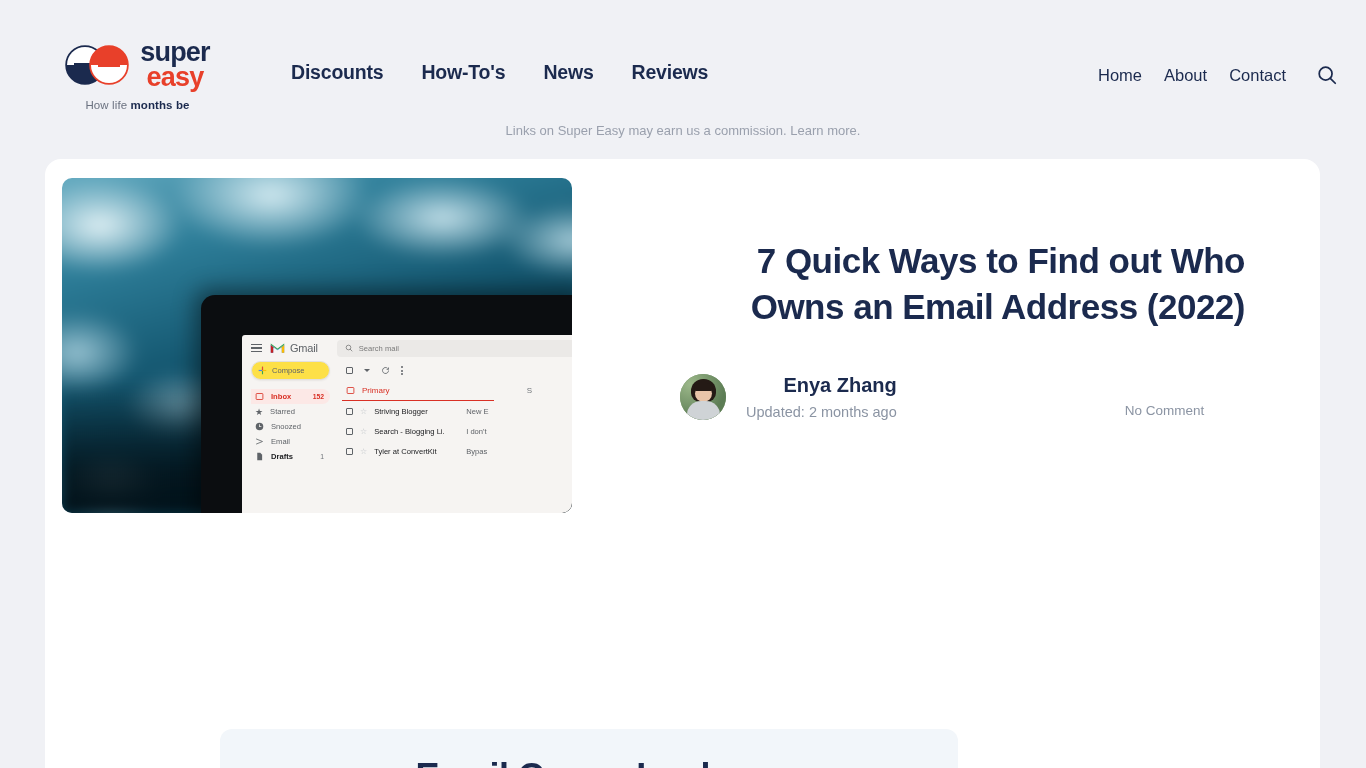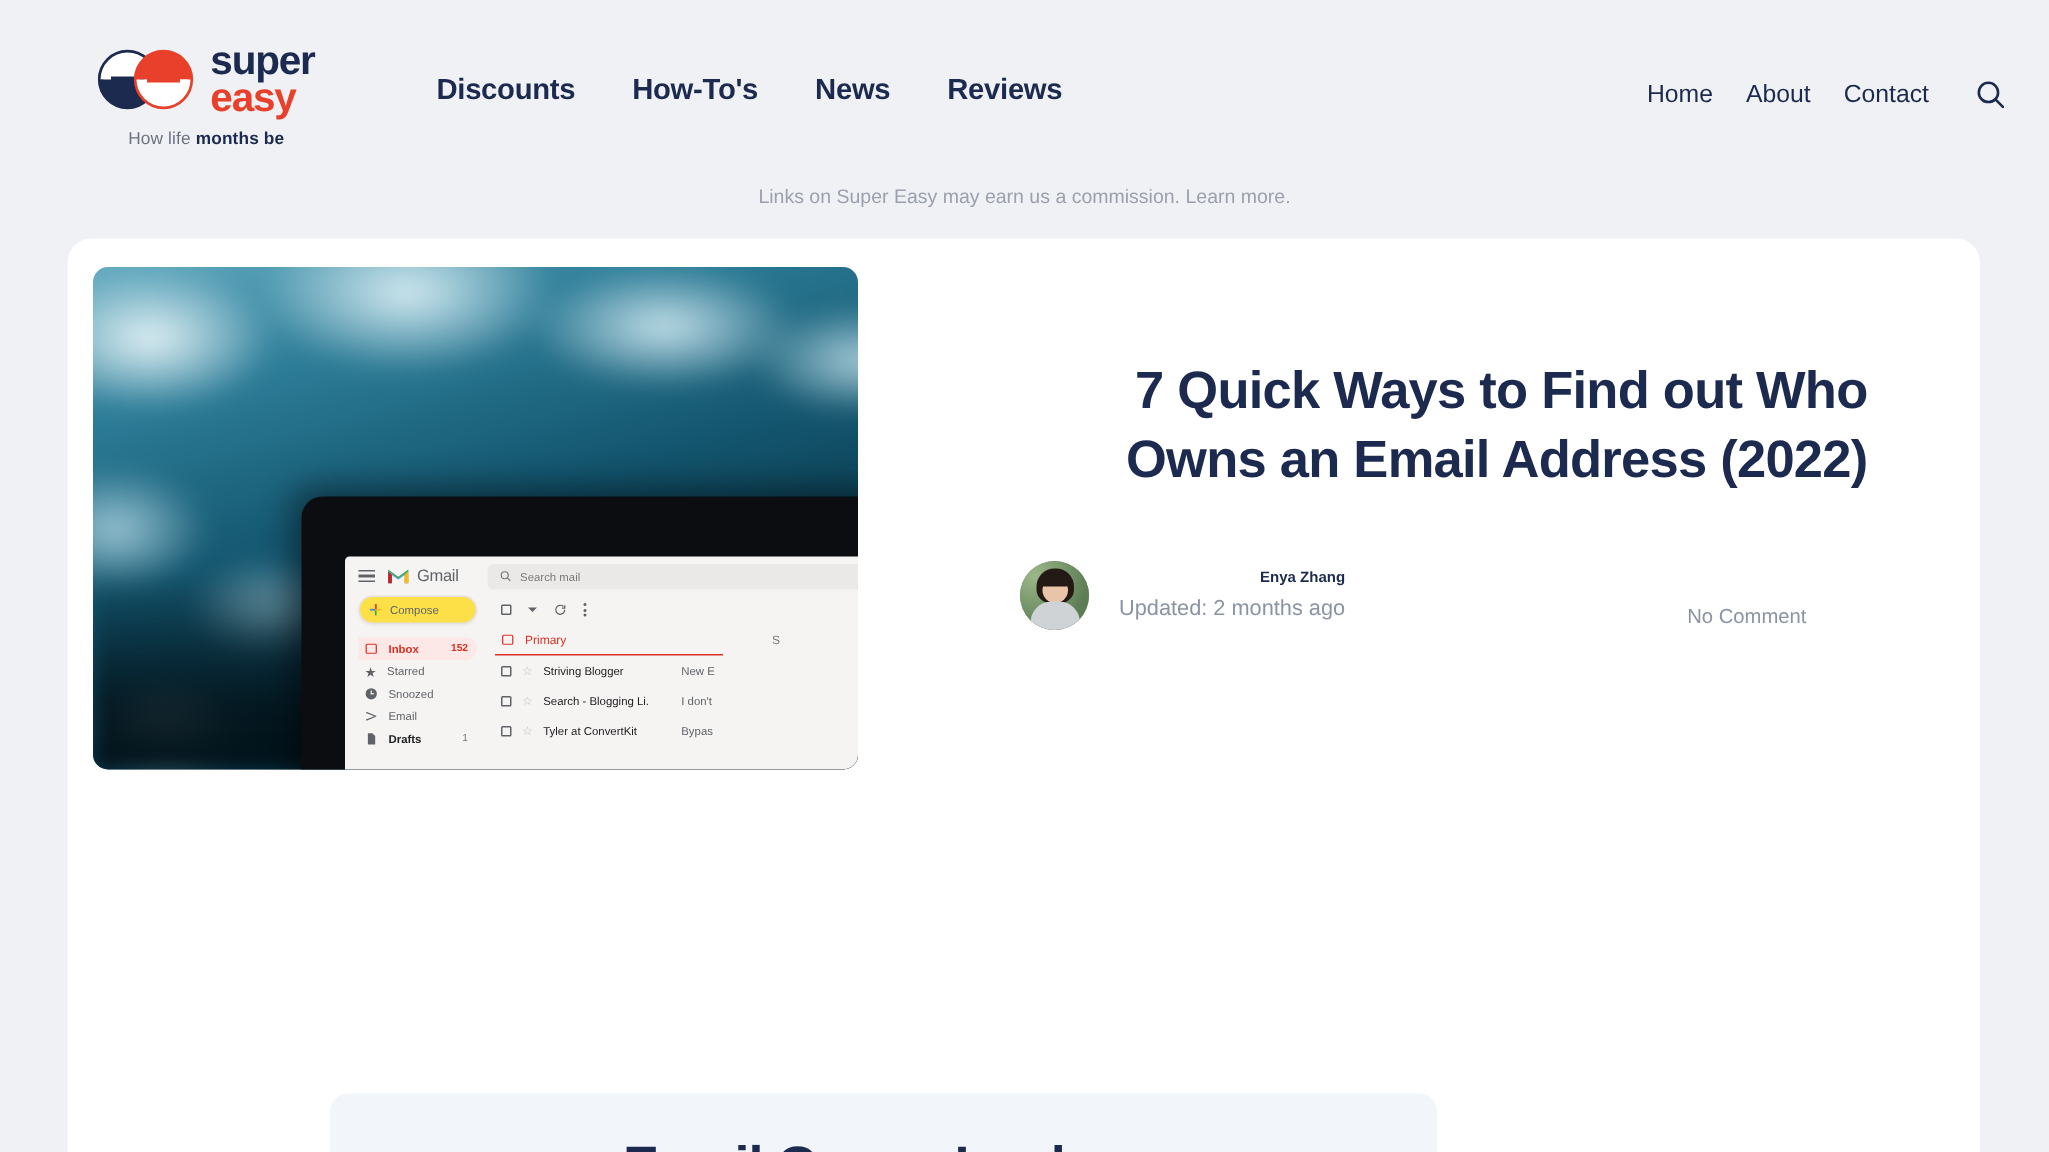--- a/index.html
+++ b/index.html
@@ -8,22 +8,23 @@
     overflow:hidden;
     background:#f0f1f5;
     font-family:"Liberation Sans", sans-serif;
     color:#1b2a4e;
   }
   
   .header {
     height:115px;
     display:flex;
     align-items:flex-start;
-    padding:4px 28px 0 40px;
+    padding:16px 28px 0 40px;
     position:relative;
+    text-align:center;
   }
   .logo-block {
     width:195px;
     padding-top:24px;
     display:flex;
     flex-direction:column;
     align-items:center;
   }
   .logo-row { display:flex; align-items:center; gap:9px; }
   .logo-mark { width:66px; height:44px; flex:none; }
@@ -113,23 +114,22 @@
     background:linear-gradient(180deg, rgba(3,22,31,0) 0%, rgba(3,17,24,.85) 70%, #02121a 100%);
     filter:blur(6px);
   }
   
   .device {
     position:absolute;
     left:139px; top:117px;
     width:390px; height:230px;
     background:#0b0d10;
     border-radius:14px 0 0 0;
-    padding:40px 0 0 29px;
+    padding:40px 0 0 41px;
     box-shadow:-6px -6px 22px rgba(0,0,0,.45);
-    margin-top:36px;
   }
   .gmail {
     width:100%; height:100%;
     background:#f6f4f2;
     border-radius:3px 0 0 0;
     overflow:hidden;
     position:relative;
     font-size:7.4px;
     color:#4a4a4a;
   }
@@ -215,21 +215,21 @@
     background:radial-gradient(circle at 22% 22%, #9cb88a, #5d7d55 70%); }
   .avatar .hair { position:absolute; left:11px; top:5px; width:25px; height:23px;
     background:#241a15; border-radius:12px 12px 9px 9px; }
   .avatar .face { position:absolute; left:15px; top:11px; width:17px; height:17px;
     background:#e8c4a8; border-radius:50%; }
   .avatar .fringe { position:absolute; left:14px; top:9px; width:19px; height:8px;
     background:#241a15; border-radius:10px 10px 4px 4px; }
   .avatar .body { position:absolute; left:7px; bottom:0; width:33px; height:19px;
     background:#cfd3d6; border-radius:14px 14px 0 0; }
   .byline-text { margin-left:20px; }
-  .byline-name { font-size:10px; font-weight:bold; color:#1b2a4e; }
+  .byline-name { font-size:20px; font-weight:bold; color:#1b2a4e; }
   .byline-date { font-size:14.5px; color:#8b94a3; margin-top:7px; }
   .no-comment {
     margin-left:228px; align-self:flex-end; margin-bottom:2px;
     font-size:13.5px; color:#8b94a3;
   }
 
   
   .lookup {
     position:absolute;
     left:175px; top:570px;

